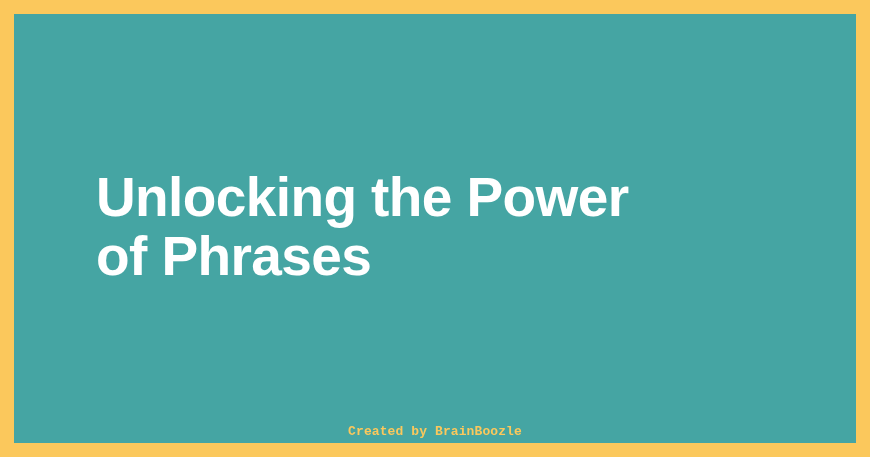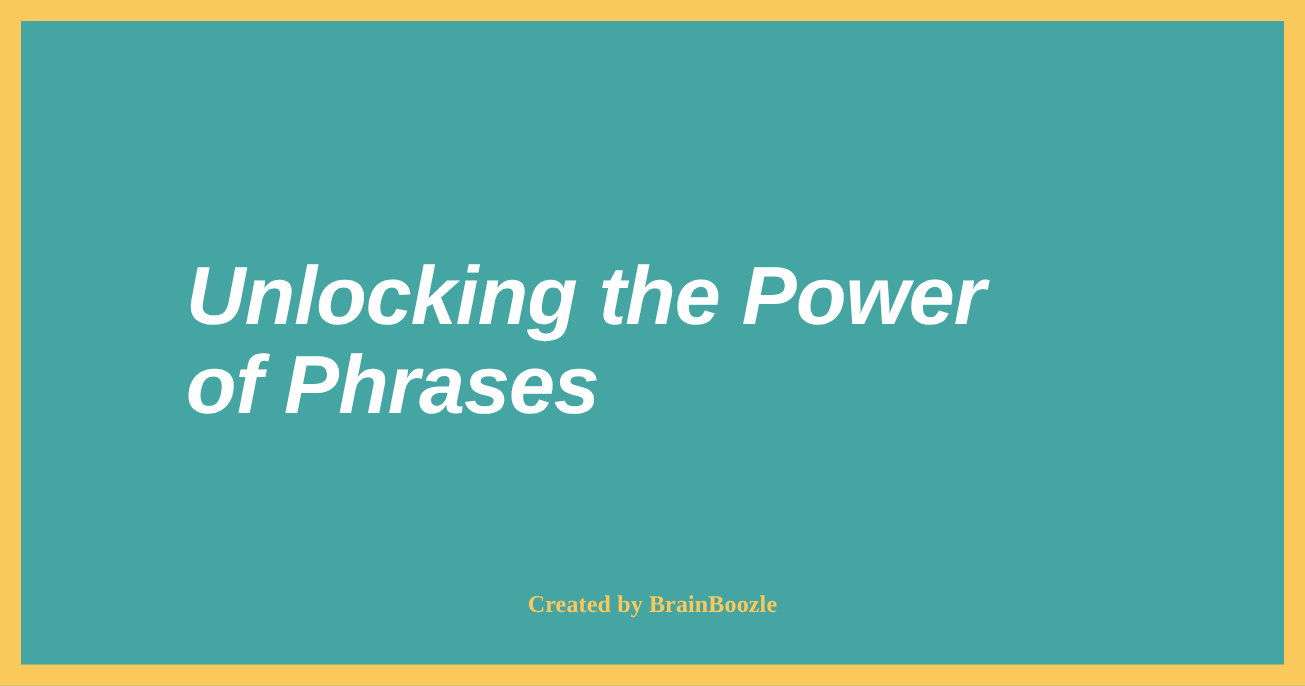--- a/index.html
+++ b/index.html
@@ -29,24 +29,23 @@
     height: 100%;
     box-sizing: border-box;
     background: #45a5a3;
     display: flex;
     flex-direction: column;
     justify-content: flex-start;
   }
 
   .title-block {
     position: absolute;
-    left: 110px;
+    left: 82px;
     top: 154px;
     right: 60px;
-    font-style: italic;
   }
 
   .slide-title {
     margin: 0;
     color: #ffffff;
     font-family: "Liberation Sans", sans-serif;
     font-size: 55px;
     line-height: 59px;
     font-weight: bold;
     letter-spacing: -0.6px;
@@ -58,25 +57,26 @@
     position: absolute;
     left: 0;
     right: 0;
     top: 380px;
     text-align: center;
   }
 
   .footer-credit {
     display: inline-block;
     color: #fbc85c;
-    font-family: Liberation Serif, serif;
-    font-size: 16px;
+    font-family: Liberation Mono, monospace;
+    font-size: 13px;
     font-weight: bold;
     letter-spacing: 0.1px;
     line-height: 20px;
+    margin-top: 28px;
   }
 </style>
 </head>
 <body>
 
 <div class="slide">
   <div class="panel">
 
     <div class="title-block">
       <h1 class="slide-title">Unlocking the Power

